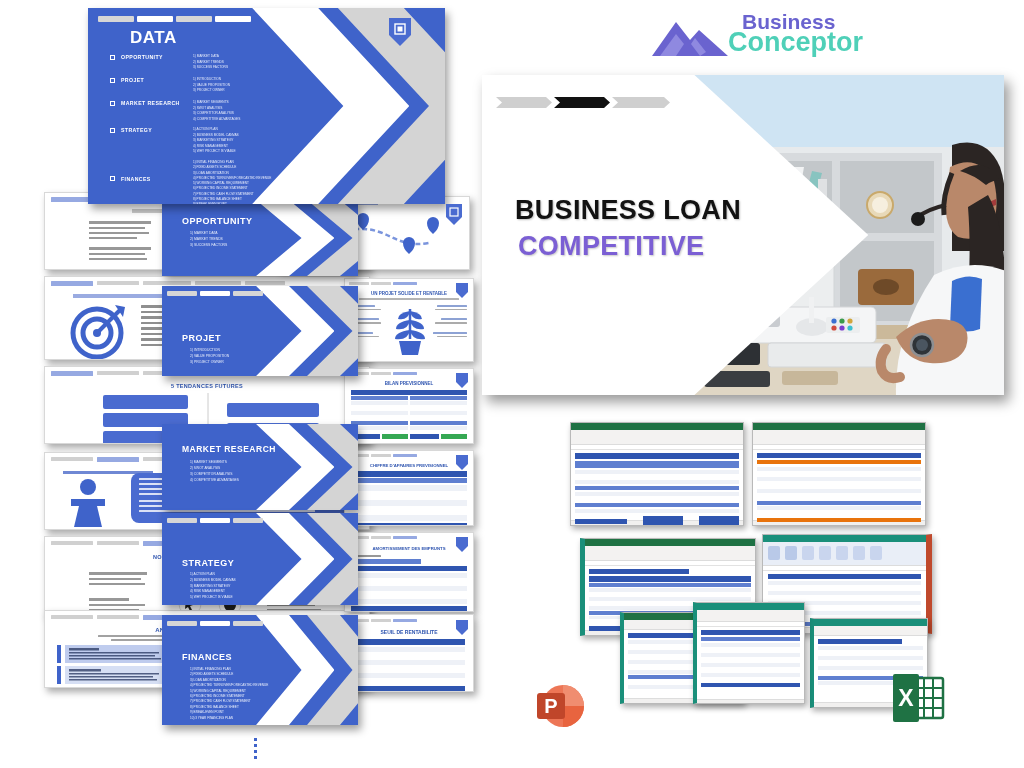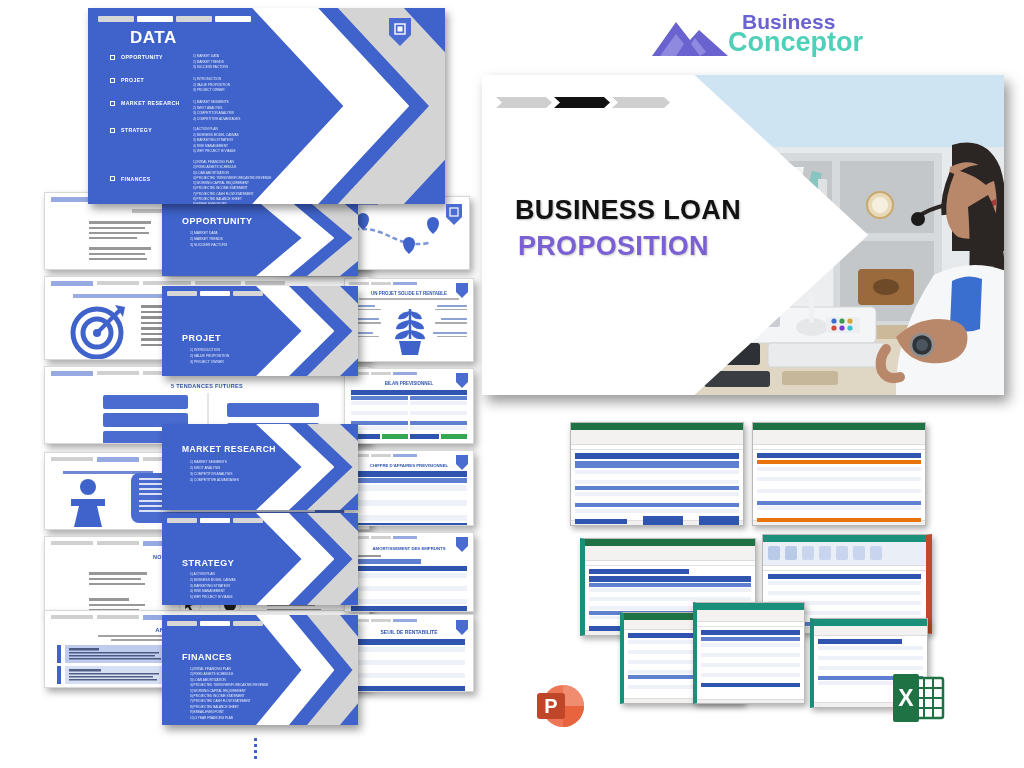--- a/index.html
+++ b/index.html
@@ -705,21 +705,21 @@
         <path d="M404 274 q-8 10 -4 22 q6 10 18 6" fill="none" stroke="#b9886a" stroke-width="10" stroke-linecap="round"></path>
       </svg>
     </div>
     <div class="hero-white"></div>
     <div class="hero-tabs">
       <span class="ht1"></span>
       <span class="ht2"></span>
       <span class="ht3"></span>
     </div>
     <div class="hero-t1">BUSINESS LOAN</div>
-    <div class="hero-t2">PROPOSITION</div>
+    <div class="hero-t2">COMPETITIVE</div>
   </div>
 
   <div class="xlwin" style="left:570px; top:422px; width:174px; height:104px;">
     <div class="xl-title"></div>
     <div class="xl-ribbon"></div>
     <div class="xl-formula"></div>
     <div class="xl-body" style="height:70px; padding:3px 4px;">
       <div class="band" style="height:6px;margin-bottom:2px"></div>
       <div class="band lt" style="height:7px;margin-bottom:2px"></div>
       <div class="row" style="height:4px;margin-bottom:1px"></div>

